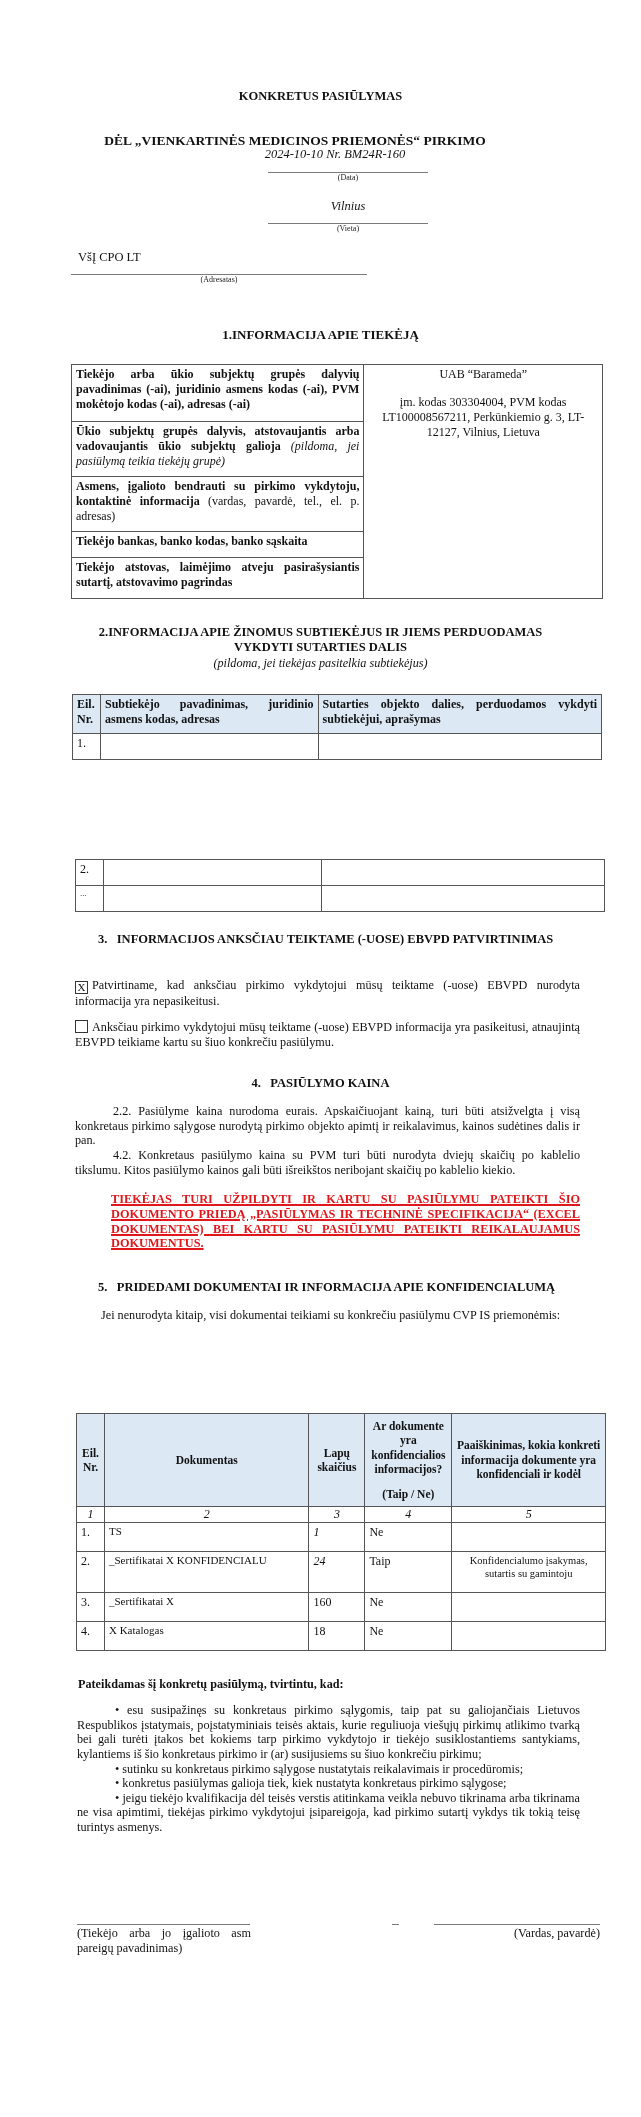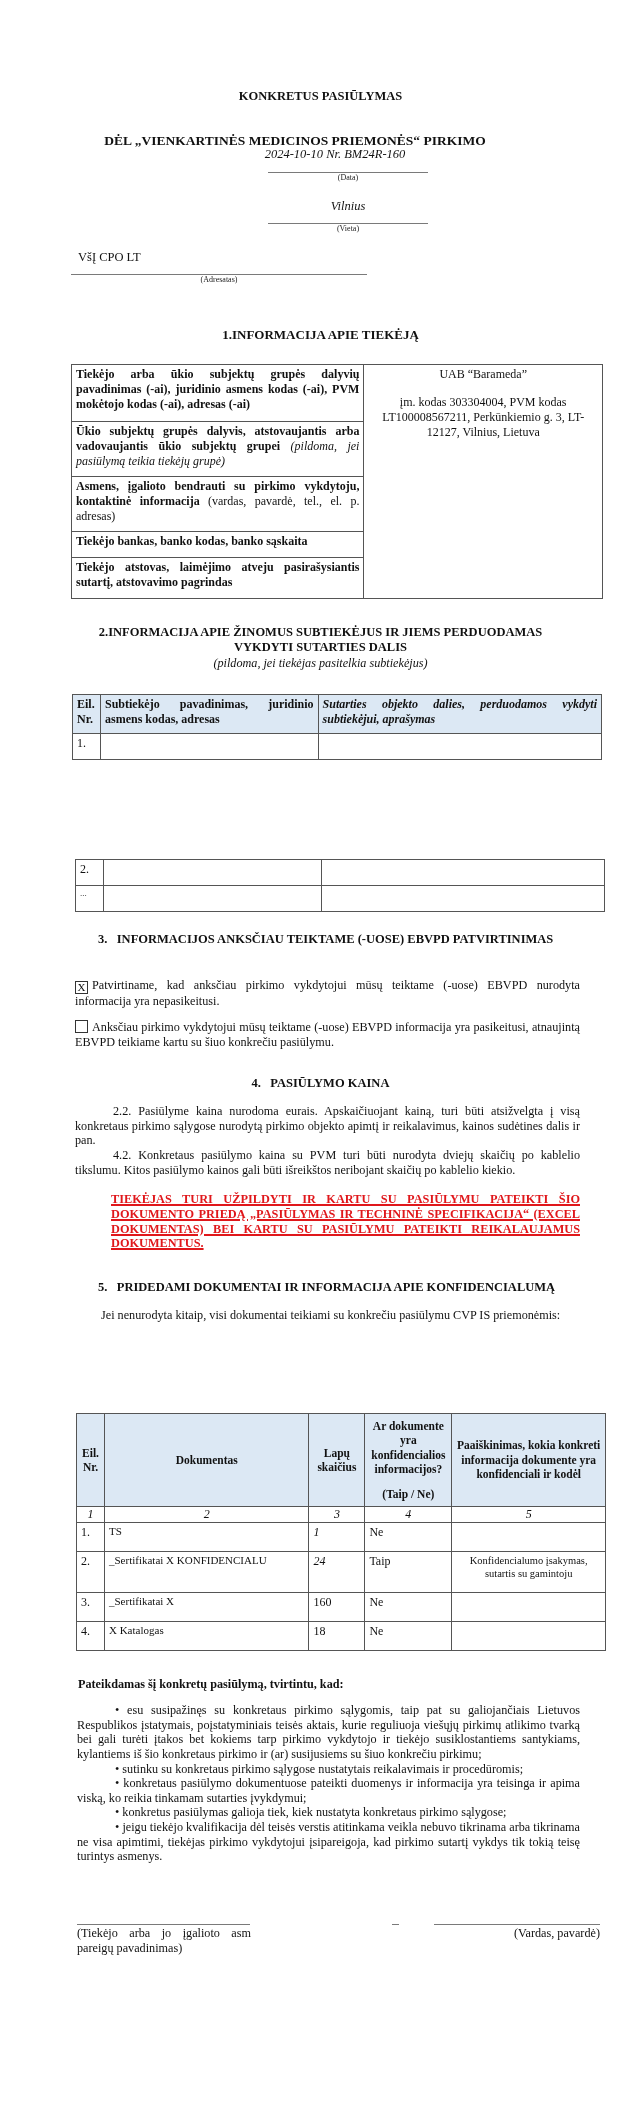--- a/index.html
+++ b/index.html
@@ -43,21 +43,21 @@
     </colgroup>
   <tbody>
       <tr>
     <td class="justify" style="height:52px;"><span class="bold">Tiekėjo arba ūkio subjektų grupės dalyvių pavadinimas (-ai), juridinio asmens kodas (-ai), PVM mokėtojo kodas (-ai),  adresas (-ai)</span></td>
     <td rowspan="5" class="center" style="padding-top:2px;">
       <div>UAB “Barameda”</div>
       <div style="margin-top:13px;">įm. kodas 303304004, PVM kodas LT100008567211, Perkūnkiemio g. 3, LT-12127, Vilnius, Lietuva</div>
     </td>
   </tr>
   <tr>
-    <td class="justify" style="height:50px;"><span class="bold">Ūkio subjektų grupės dalyvis, atstovaujantis arba vadovaujantis ūkio subjektų grupei</span> <span class="ital">(pildoma, jei pasiūlymą teikia tiekėjų grupė)</span></td>
+    <td class="justify" style="height:50px;"><span class="bold">Ūkio subjektų grupės dalyvis, atstovaujantis arba vadovaujantis ūkio subjektų galioja</span> <span class="ital">(pildoma, jei pasiūlymą teikia tiekėjų grupė)</span></td>
   </tr>
   <tr>
     <td class="justify" style="height:50px;"><span class="bold">Asmens, įgalioto bendrauti su pirkimo vykdytoju, kontaktinė informacija</span> <span>(vardas, pavardė, tel., el. p. adresas)</span></td>
   </tr>
   <tr>
     <td class="justify" style="height:21px;"><span class="bold">Tiekėjo bankas, banko kodas, banko sąskaita</span></td>
   </tr>
   <tr>
     <td class="justify" style="height:36px;"><span class="bold">Tiekėjo atstovas, laimėjimo atveju pasirašysiantis sutartį, atstovavimo pagrindas</span></td>
   </tr>
@@ -72,21 +72,21 @@
 <table style="left:72px;top:694px;width:530px;">
   <colgroup>
       <col style="width:28px">
       <col style="width:218px">
       <col style="width:284px">
     </colgroup>
   <tbody>
       <tr class="hdrbg">
     <th class="bold" style="text-align:left;height:34px;">Eil. Nr.</th>
     <th class="bold justify" style="text-align:justify;">Subtiekėjo pavadinimas, juridinio asmens kodas, adresas</th>
-    <th class="bold justify" style="text-align:justify;font-style:italic;">Sutarties objekto dalies, perduodamos vykdyti subtiekėjui, aprašymas</th>
+    <th class="bold justify" style="text-align:justify;">Sutarties objekto dalies, perduodamos vykdyti subtiekėjui, aprašymas</th>
   </tr>
   <tr>
     <td style="height:21px;">1.</td>
     <td></td>
     <td></td>
   </tr>
 </tbody>
   </table>
 <table style="left:75px;top:859px;width:530px;">
   <colgroup>
@@ -178,21 +178,20 @@
     <td>Ne</td>
     <td class="center" style="font-size:10.5px;"></td>
   </tr>
 </tbody>
   </table>
 
 <div class="abs bold" style="left:78px;top:1677px;">Pateikdamas šį konkretų pasiūlymą, tvirtintu, kad:</div>
 <div class="abs justify" style="left:77px;width:503px;top:1703px;line-height:1.2;">
   <p class="bullet indent"><span>•</span> <span>esu susipažinęs su konkretaus pirkimo sąlygomis, taip pat su galiojančiais Lietuvos Respublikos įstatymais, poįstatyminiais teisės aktais, kurie reguliuoja viešųjų pirkimų atlikimo tvarką bei gali turėti įtakos bet kokiems tarp pirkimo vykdytojo ir tiekėjo susiklostantiems santykiams, kylantiems iš šio konkretaus pirkimo ir (ar) susijusiems su šiuo konkrečiu pirkimu;</span></p>
   <p class="bullet indent"><span>•</span> <span>sutinku su konkretaus pirkimo sąlygose nustatytais reikalavimais ir procedūromis;</span></p>
-  <p class="bullet indent"><span>•</span> <span>konkretaus pasiūlymo dokumentuose pateikti duomenys ir informacija yra teisinga ir apima viską, ko reikia tinkamam sutarties įvykdymui;</span></p>
   <p class="bullet indent"><span>•</span> <span>konkretus pasiūlymas galioja tiek, kiek nustatyta konkretaus pirkimo sąlygose;</span></p>
   <p class="bullet indent"><span>•</span> <span>jeigu tiekėjo kvalifikacija dėl teisės verstis atitinkama veikla nebuvo tikrinama arba tikrinama ne visa apimtimi, tiekėjas pirkimo vykdytojui įsipareigoja, kad pirkimo sutartį vykdys tik tokią teisę turintys asmenys.</span></p>
 </div>
 
 <div class="hline" style="left:77px;width:173px;top:1924px;"></div>
 <div class="hline" style="left:392px;width:7px;top:1924px;"></div>
 <div class="hline" style="left:434px;width:166px;top:1924px;"></div>
 <div class="abs justify" style="left:77px;width:174px;top:1926px;line-height:1.2;">(Tiekėjo arba jo įgalioto asm pareigų pavadinimas)</div>
 <div class="abs" style="left:440px;width:160px;top:1926px;text-align:right;">(Vardas, pavardė)</div>
 

